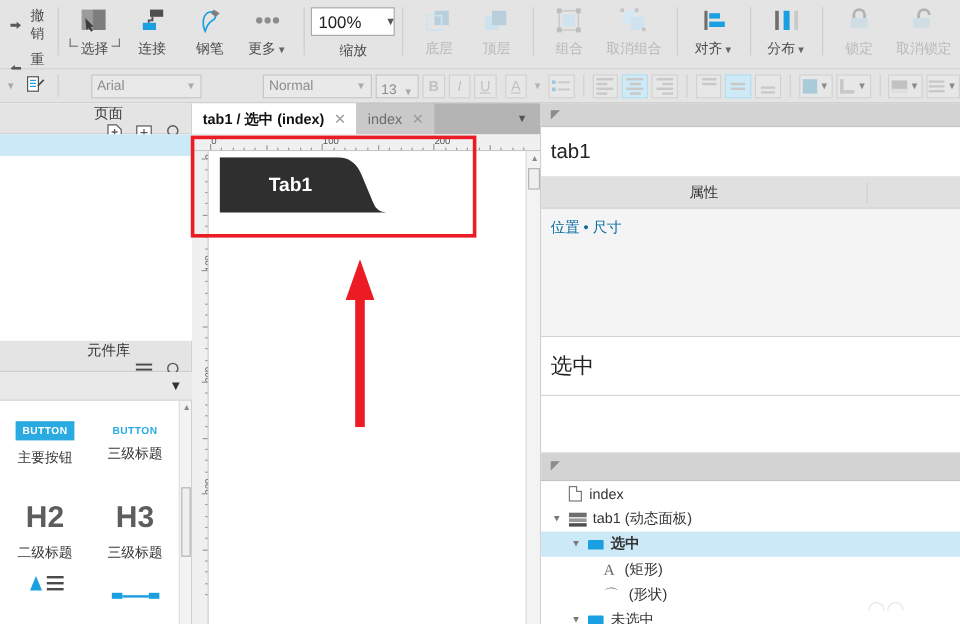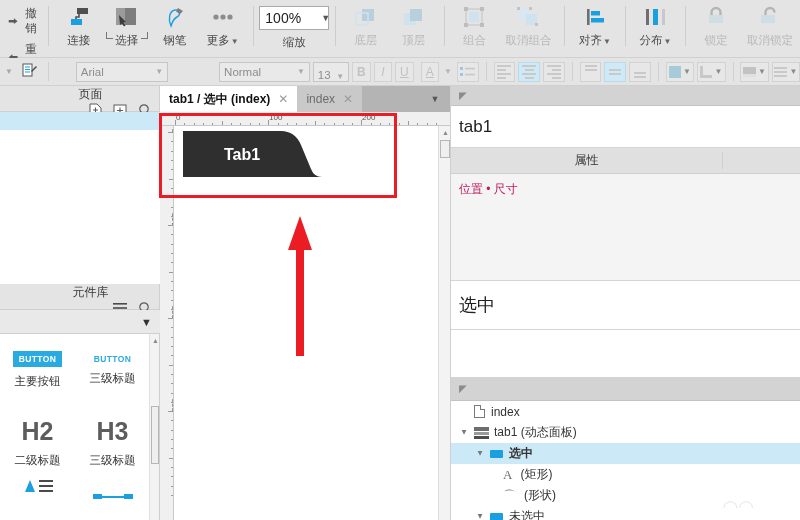--- a/index.html
+++ b/index.html
@@ -146,21 +146,21 @@
   #red-box { position: absolute; left: 159px; top: 113px; width: 238px; height: 85px; border: 3px solid #ec1c24; pointer-events: none; }
   #red-arrow { position: absolute; left: 285px; top: 216px; width: 30px; height: 140px; }
 
   
   #right-col { position: absolute; left: 450px; top: 86px; width: 350px; height: 434px; background: #f1f1f1; border-left: 1px solid #cfcfcf; }
   .rp-bar { height: 20px; background: #d3d3d3; border-bottom: 1px solid #c3c3c3; display: flex; align-items: center; padding-left: 8px; color: #8b8b8b; font-size: 10px; }
   .rp-name { height: 42px; background: #fff; border-bottom: 1px solid #d5d5d5; display: flex; align-items: center; padding-left: 8px; font-size: 17px; color: #222; }
   .rp-colhdr { height: 26px; background: #e0e0e0; border-bottom: 1px solid #cfcfcf; display: flex; align-items: center; }
   .rp-colhdr .c1 { width: 272px; text-align: center; font-size: 12px; color: #333; border-right: 1px solid #cfcfcf; }
   .rp-colhdr .c2 { flex: 1; }
-  .rp-section { height: 30px; display: flex; align-items: center; padding-left: 8px; font-size: 12px; color: #be185d; background: #f4f4f4; }
+  .rp-section { height: 30px; display: flex; align-items: center; padding-left: 8px; font-size: 12px; color: #0369a1; background: #f4f4f4; }
   .rp-blank { background: #f4f4f4; }
   .rp-divider { height: 1px; background: #d5d5d5; }
 
   #outline-tree { position: absolute; left: 0; right: 0; top: 24px; bottom: 0; background: #fff; font-size: 12px; }
   .tr { height: 21px; display: flex; align-items: center; gap: 6px; padding-left: 8px; }
   .tr.sel { background: #cbe9f7; font-weight: bold; }
   .tw { width: 9px; font-size: 8px; color: #777; display: inline-block; }
   .tw.empty { visibility: hidden; }
   .ico-doc { width: 11px; height: 13px; border: 1px solid #7a7a7a; background: #fff; position: relative; }
   .ico-doc:after { content: ""; position: absolute; right: -1px; top: -1px; width: 4px; height: 4px; background: #fff; border-left: 1px solid #7a7a7a; border-bottom: 1px solid #7a7a7a; }
@@ -188,39 +188,39 @@
         <svg width="14" height="11" viewBox="0 0 14 11">
           <path d="M1 5 L6 1 L6 3.3 L13 3.3 L13 6.7 L6 6.7 L6 9 Z" fill="#5a5a5a"></path>
         </svg>
         <span>重做</span>
       </div>
     </div>
 
     <div class="tb-sep"></div>
 
     <div class="tb-group">
+      <div class="tb-btn selbrk">
+        <span class="ic">
+          <svg width="26" height="22" viewBox="0 0 26 22">
+            <rect x="2" y="2" width="9" height="17" fill="#9b9b9b"></rect>
+            <rect x="11" y="2" width="11" height="17" fill="#7d7d7d"></rect>
+            <path d="M5 9 L12 16 L9.5 16.5 L11.5 19.5 L10 20.5 L8 17.5 L6 19 Z" fill="#3c3c3c"></path>
+          </svg>
+        </span>
+        <span class="lbl">选择</span>
+      </div>
       <div class="tb-btn">
         <span class="ic">
           <svg width="26" height="22" viewBox="0 0 26 22">
             <rect x="11" y="2" width="11" height="6" fill="#4f4f4f"></rect>
             <rect x="5" y="13" width="11" height="6" fill="#1a9fe0"></rect>
             <path d="M13 8 L13 11 L10 11 L10 13" stroke="#4f4f4f" stroke-width="1.6" fill="none"></path>
           </svg>
         </span>
         <span class="lbl">连接</span>
-      </div>
-      <div class="tb-btn selbrk">
-        <span class="ic">
-          <svg width="26" height="22" viewBox="0 0 26 22">
-            <rect x="2" y="2" width="9" height="17" fill="#9b9b9b"></rect>
-            <rect x="11" y="2" width="11" height="17" fill="#7d7d7d"></rect>
-            <path d="M5 9 L12 16 L9.5 16.5 L11.5 19.5 L10 20.5 L8 17.5 L6 19 Z" fill="#3c3c3c"></path>
-          </svg>
-        </span>
-        <span class="lbl">选择</span>
       </div>
       <div class="tb-btn">
         <span class="ic">
           <svg width="26" height="22" viewBox="0 0 26 22">
             <path d="M9 20 C6 14 7 5 13 4 C18 3.2 19 9 15 11 C12 12.5 10.5 15 9 20 Z" fill="none" stroke="#1a9fe0" stroke-width="1.4"></path>
             <path d="M16 2 L21 5 L18 8 L14 5.5 Z" fill="#7d7d7d"></path>
           </svg>
         </span>
         <span class="lbl">钢笔</span>
       </div>

